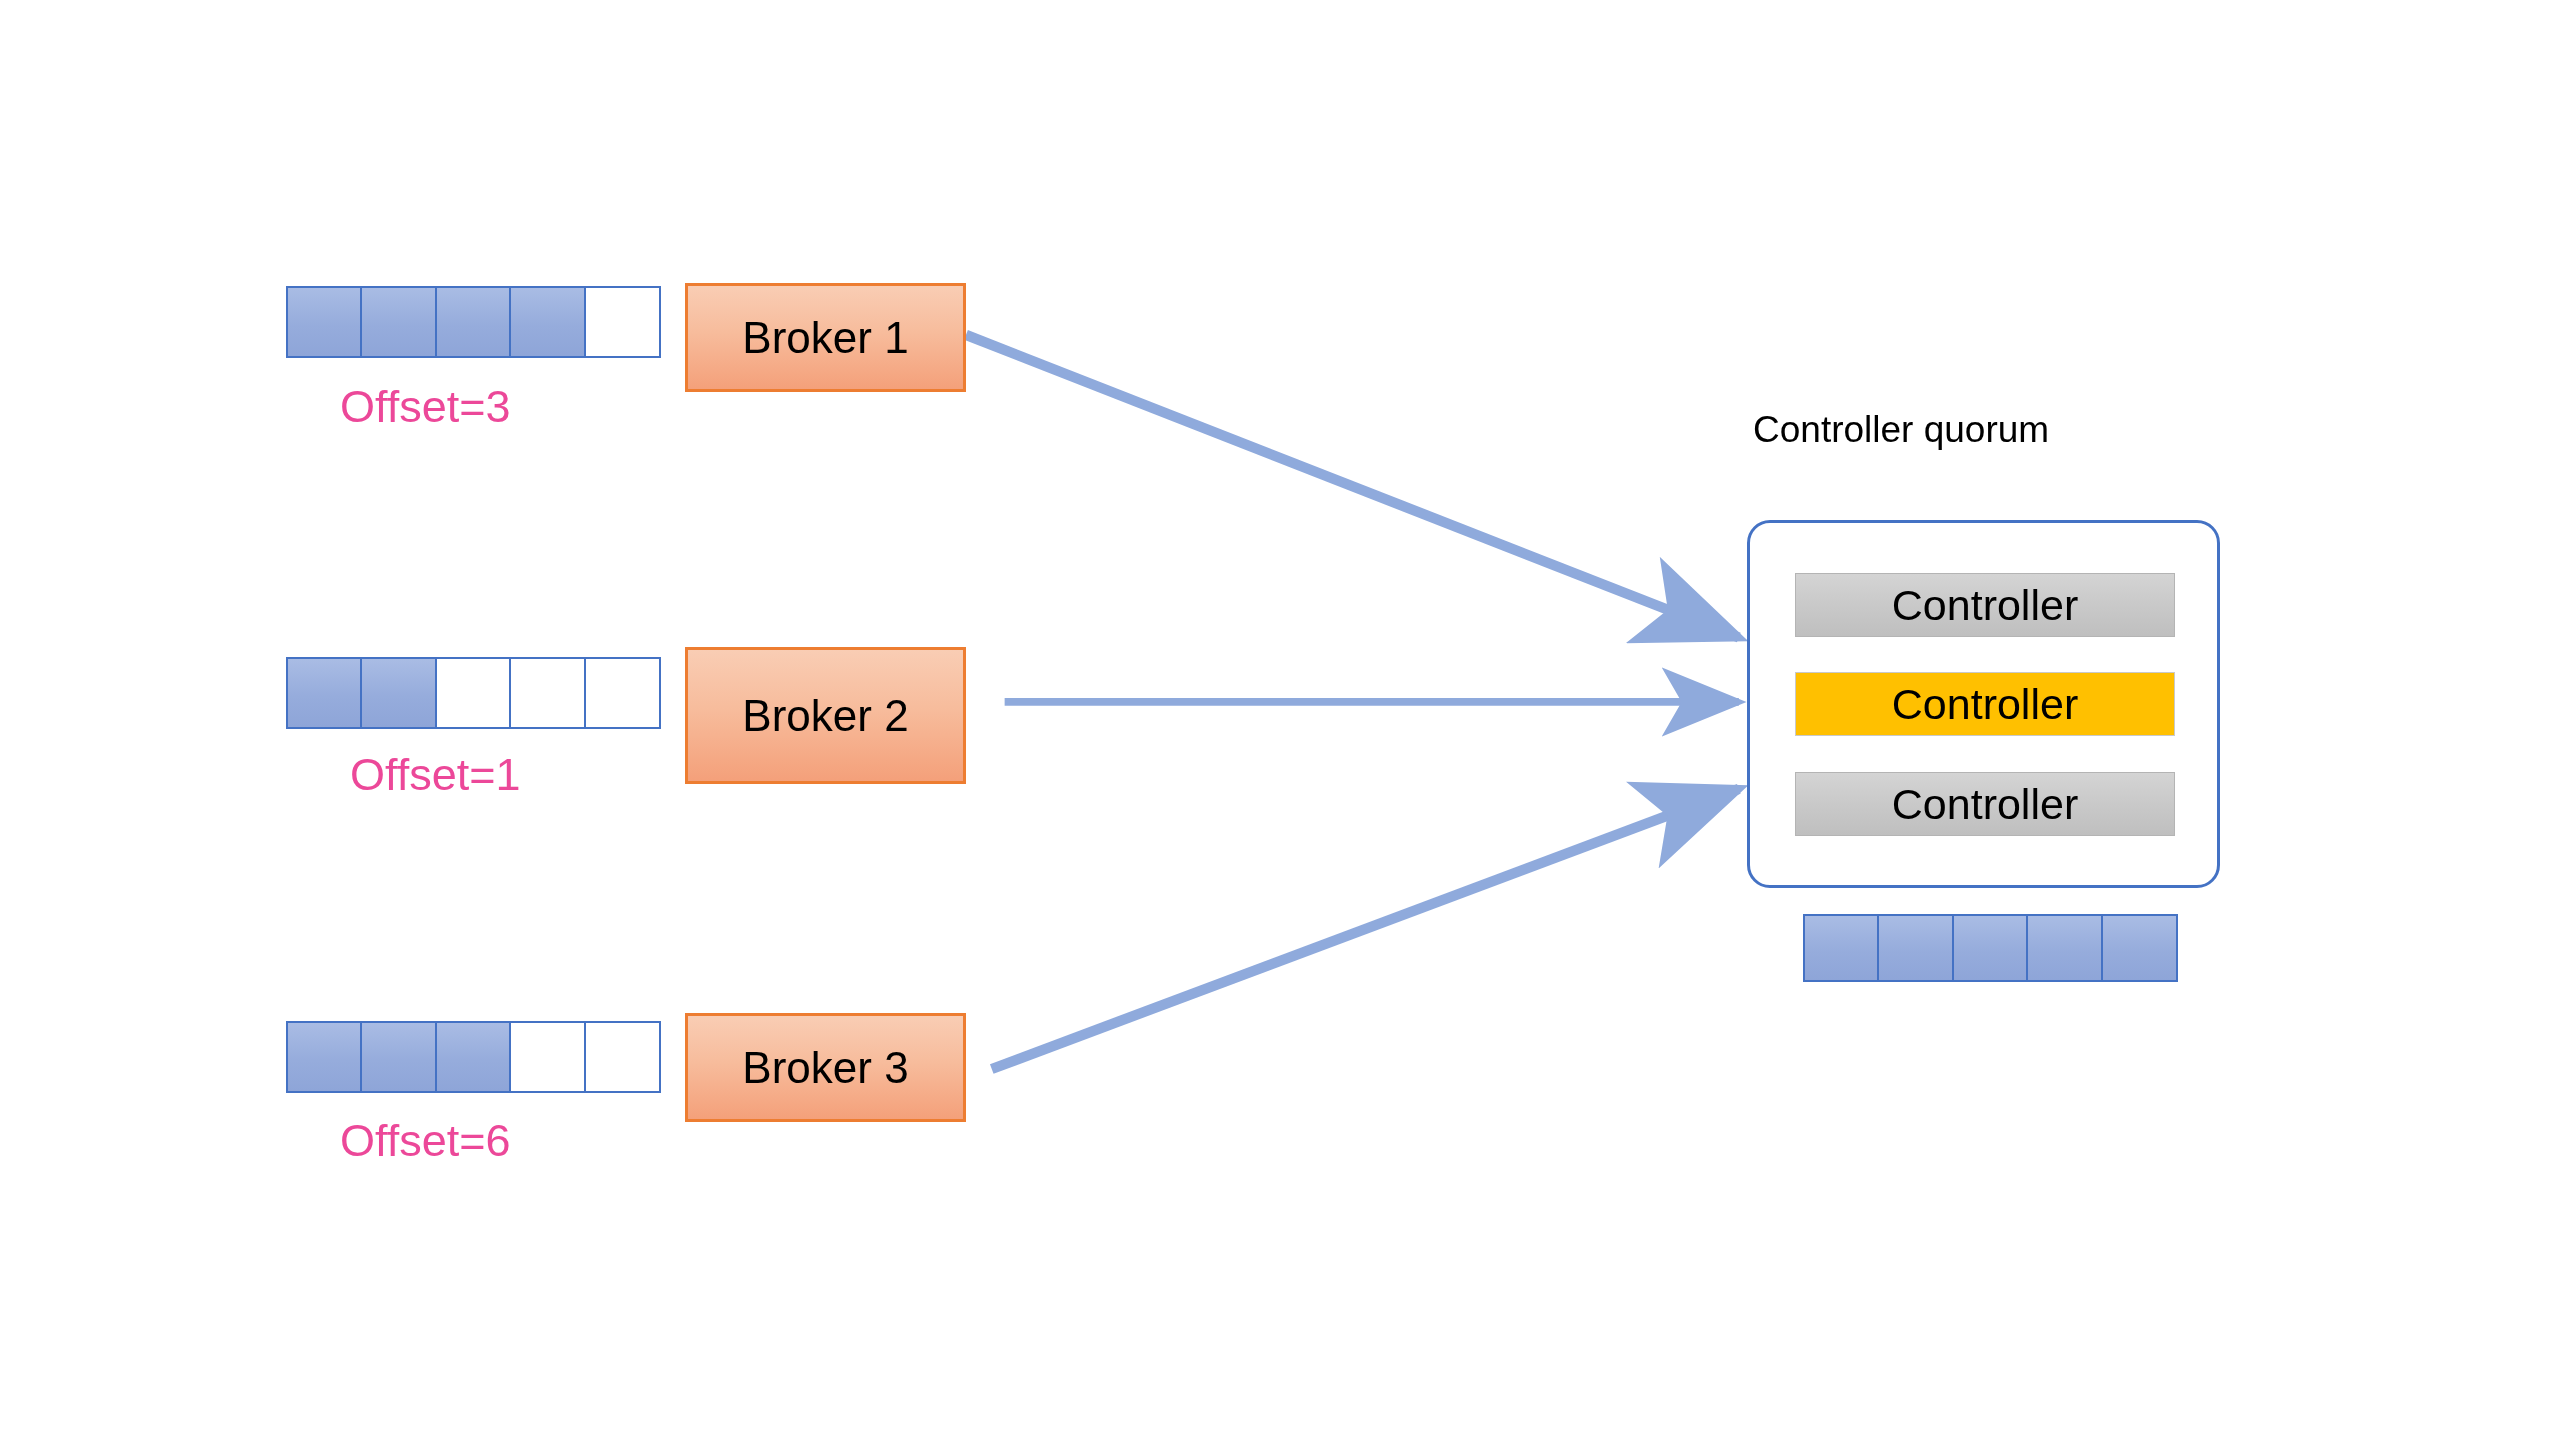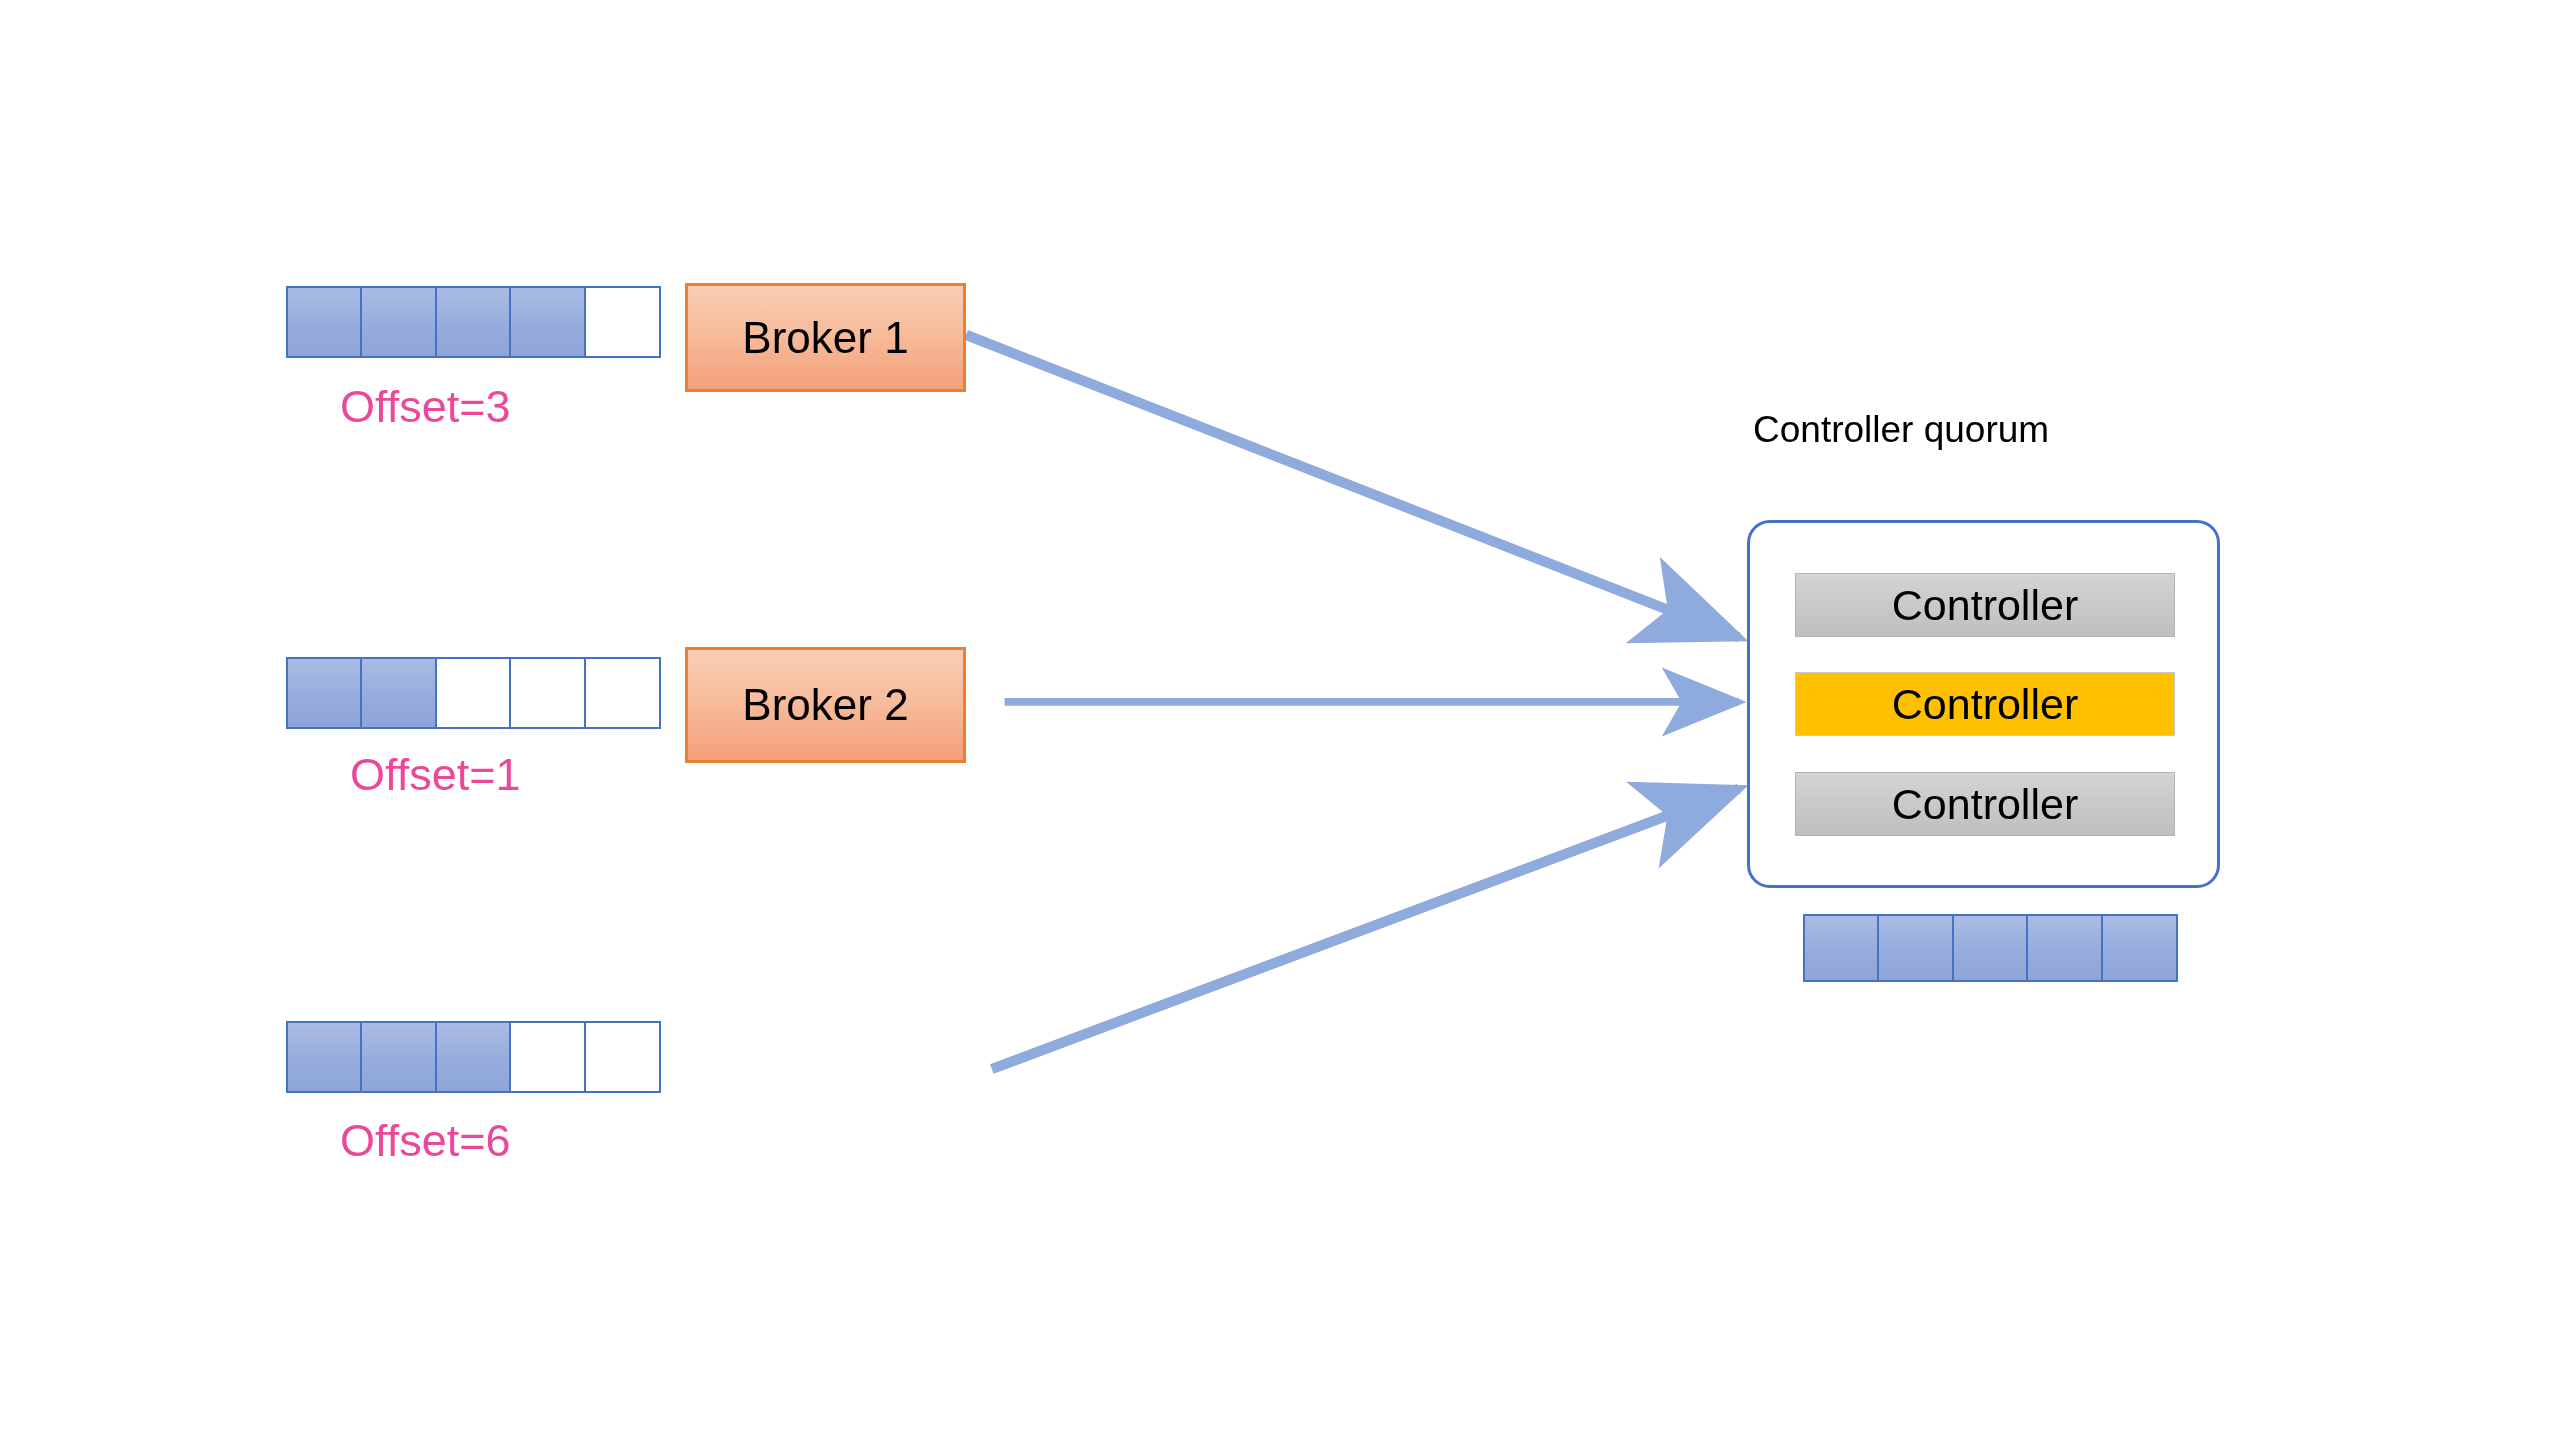--- a/index.html
+++ b/index.html
@@ -135,32 +135,35 @@
   </div>
 
   <div class="log" style="left:286px; top:657px;">
     <div class="log-cell filled" style="width:77px;height:72px;"></div>
     <div class="log-cell filled" style="width:77px;height:72px;"></div>
     <div class="log-cell" style="width:77px;height:72px;"></div>
     <div class="log-cell" style="width:77px;height:72px;"></div>
     <div class="log-cell" style="width:77px;height:72px;"></div>
   </div>
   <div class="offset-label" style="left:340px; top:752px;margin-left:10px;">Offset=1</div>
-  <div class="broker-box" style="left:685px; top:647px; width:281px; height:116px;">
+  <div class="broker-box" style="left:685px; top:647px; width:281px; height:137px;">
     <span class="broker-label">Broker 2</span>
   </div>
 
   <div class="log" style="left:286px; top:1021px;">
     <div class="log-cell filled" style="width:77px;height:72px;"></div>
     <div class="log-cell filled" style="width:77px;height:72px;"></div>
     <div class="log-cell filled" style="width:77px;height:72px;"></div>
     <div class="log-cell" style="width:77px;height:72px;"></div>
     <div class="log-cell" style="width:77px;height:72px;"></div>
   </div>
   <div class="offset-label" style="left:340px; top:1118px;">Offset=6</div>
+  <div class="broker-box" style="left:685px; top:1013px; width:281px; height:109px;">
+    <span class="broker-label">Broker 3</span>
+  </div>
 
   <div class="quorum-title" style="left:1753px; top:411px;">Controller quorum</div>
 
   <div class="quorum-box" style="left:1747px; top:520px; width:473px; height:368px;border-radius:23px;">
     <div class="controller-bar idle" style="left:45px; top:50px; width:380px; height:64px;">
       <span class="controller-label">Controller</span>
     </div>
     <div class="controller-bar active" style="left:45px; top:149px; width:380px; height:64px;">
       <span class="controller-label">Controller</span>
     </div>

